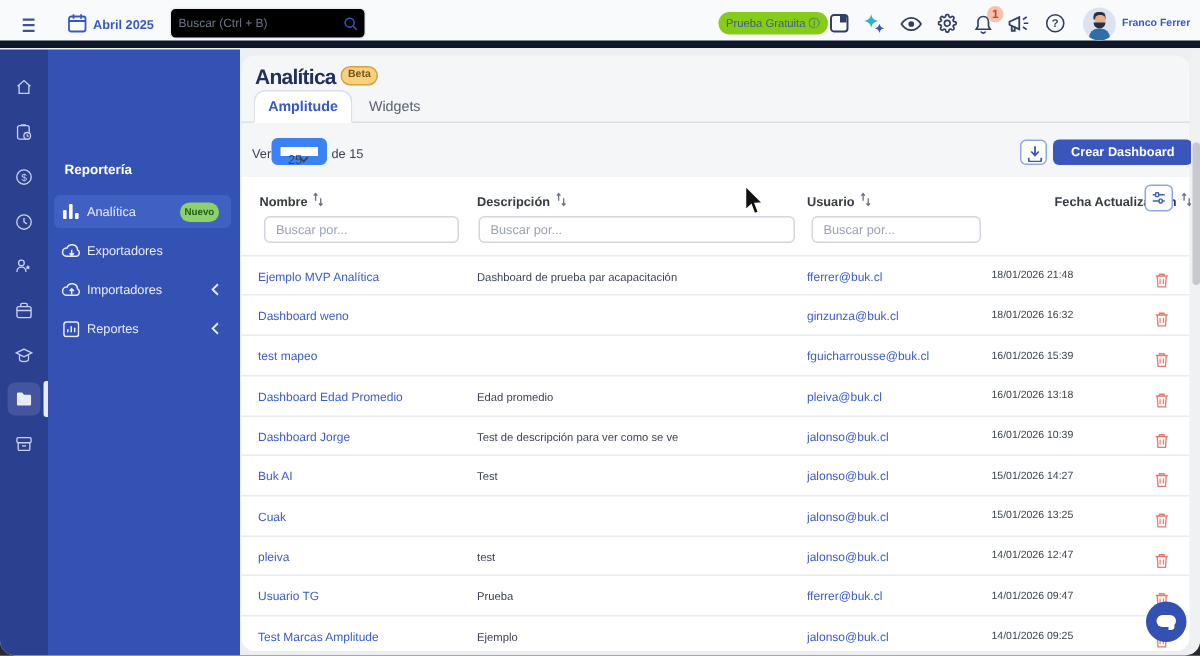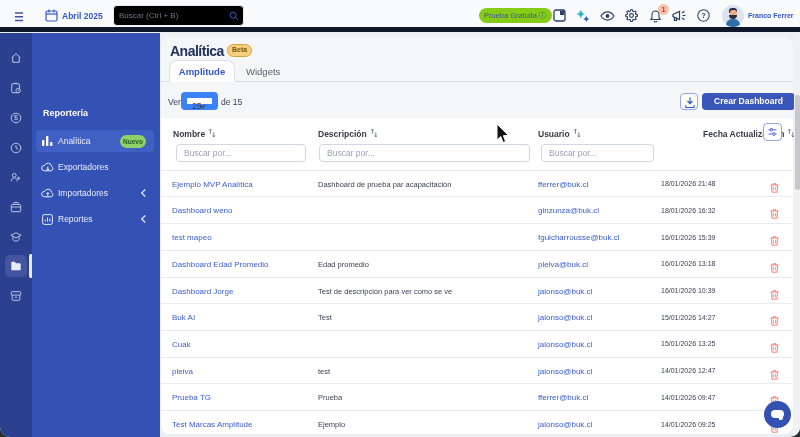--- a/index.html
+++ b/index.html
@@ -369,21 +369,21 @@
         <div class="c3">jalonso@buk.cl</div>
         <div class="c4">14/01/2026 12:47</div>
         <div class="trash"><svg width="9" height="10" viewBox="0 0 9 10">
             <path d="M0.5 2 h8" stroke="#ef7668" stroke-width="0.9" fill="none"></path>
             <path d="M3 2 V0.8 h3 V2" stroke="#ef7668" stroke-width="0.9" fill="none"></path>
             <path d="M1.5 2.2 L2 9.2 h5 L7.5 2.2" stroke="#ef7668" stroke-width="0.9" fill="none"></path>
             <path d="M3.4 4 v3.4 M5.6 4 v3.4" stroke="#ef7668" stroke-width="0.8" fill="none"></path>
           </svg></div>
       </div>
       <div class="row" style="top:383.29999999999995px">
-        <div class="c1">Prueba TG</div>
+        <div class="c1">Usuario TG</div>
         <div class="c2">Prueba</div>
         <div class="c3">fferrer@buk.cl</div>
         <div class="c4">14/01/2026 09:47</div>
         <div class="trash"><svg width="9" height="10" viewBox="0 0 9 10">
             <path d="M0.5 2 h8" stroke="#ef7668" stroke-width="0.9" fill="none"></path>
             <path d="M3 2 V0.8 h3 V2" stroke="#ef7668" stroke-width="0.9" fill="none"></path>
             <path d="M1.5 2.2 L2 9.2 h5 L7.5 2.2" stroke="#ef7668" stroke-width="0.9" fill="none"></path>
             <path d="M3.4 4 v3.4 M5.6 4 v3.4" stroke="#ef7668" stroke-width="0.8" fill="none"></path>
           </svg></div>
       </div>

